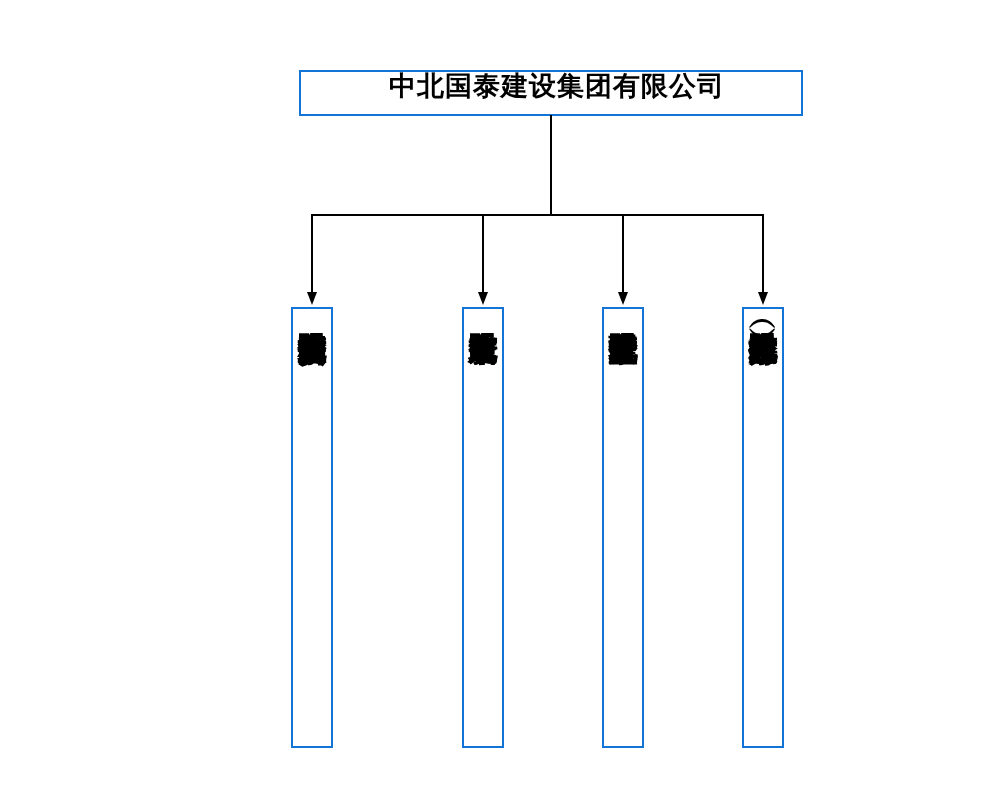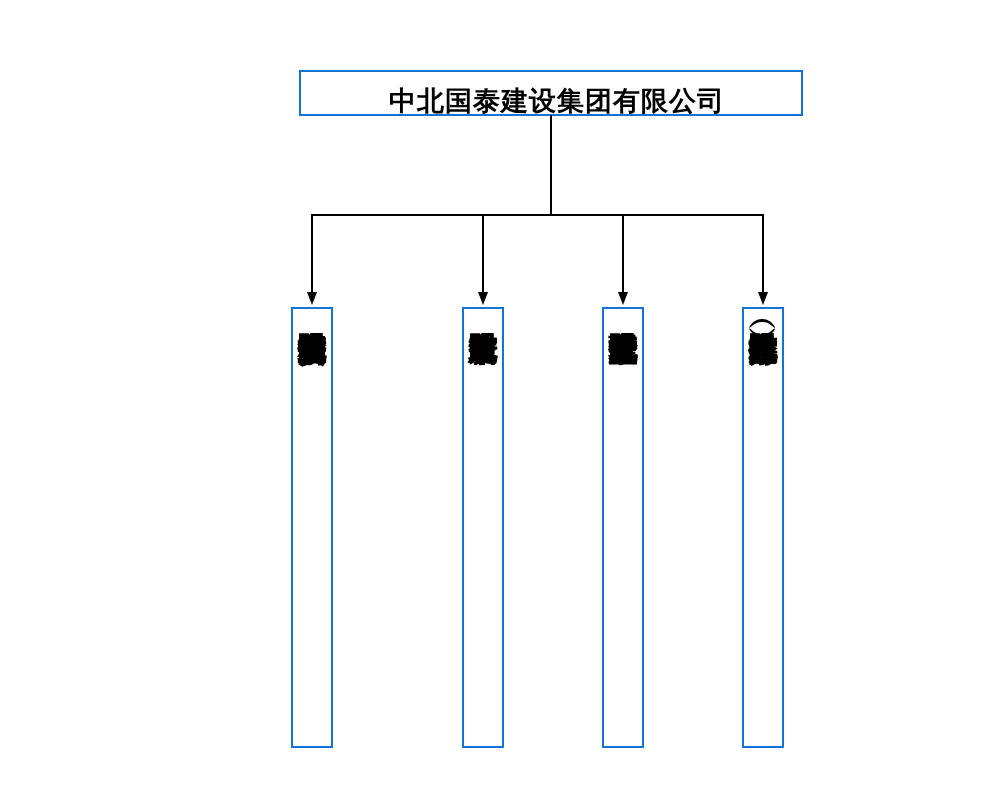--- a/index.html
+++ b/index.html
@@ -24,21 +24,21 @@
     box-sizing: border-box;
     border: 2px solid #1174d6;
     background: #ffffff;
   }
   .root-box {
     left: 299px;
     top: 70px;
     width: 504px;
     height: 46px;
     display: flex;
-    align-items: flex-end;
+    align-items: flex-start;
     justify-content: center;
     padding-left: 12px;
   }
   .root-label {
     font-size: 27px;
     font-weight: bold;
     color: #000000;
     letter-spacing: 1px;
     line-height: 1;
     white-space: nowrap;

